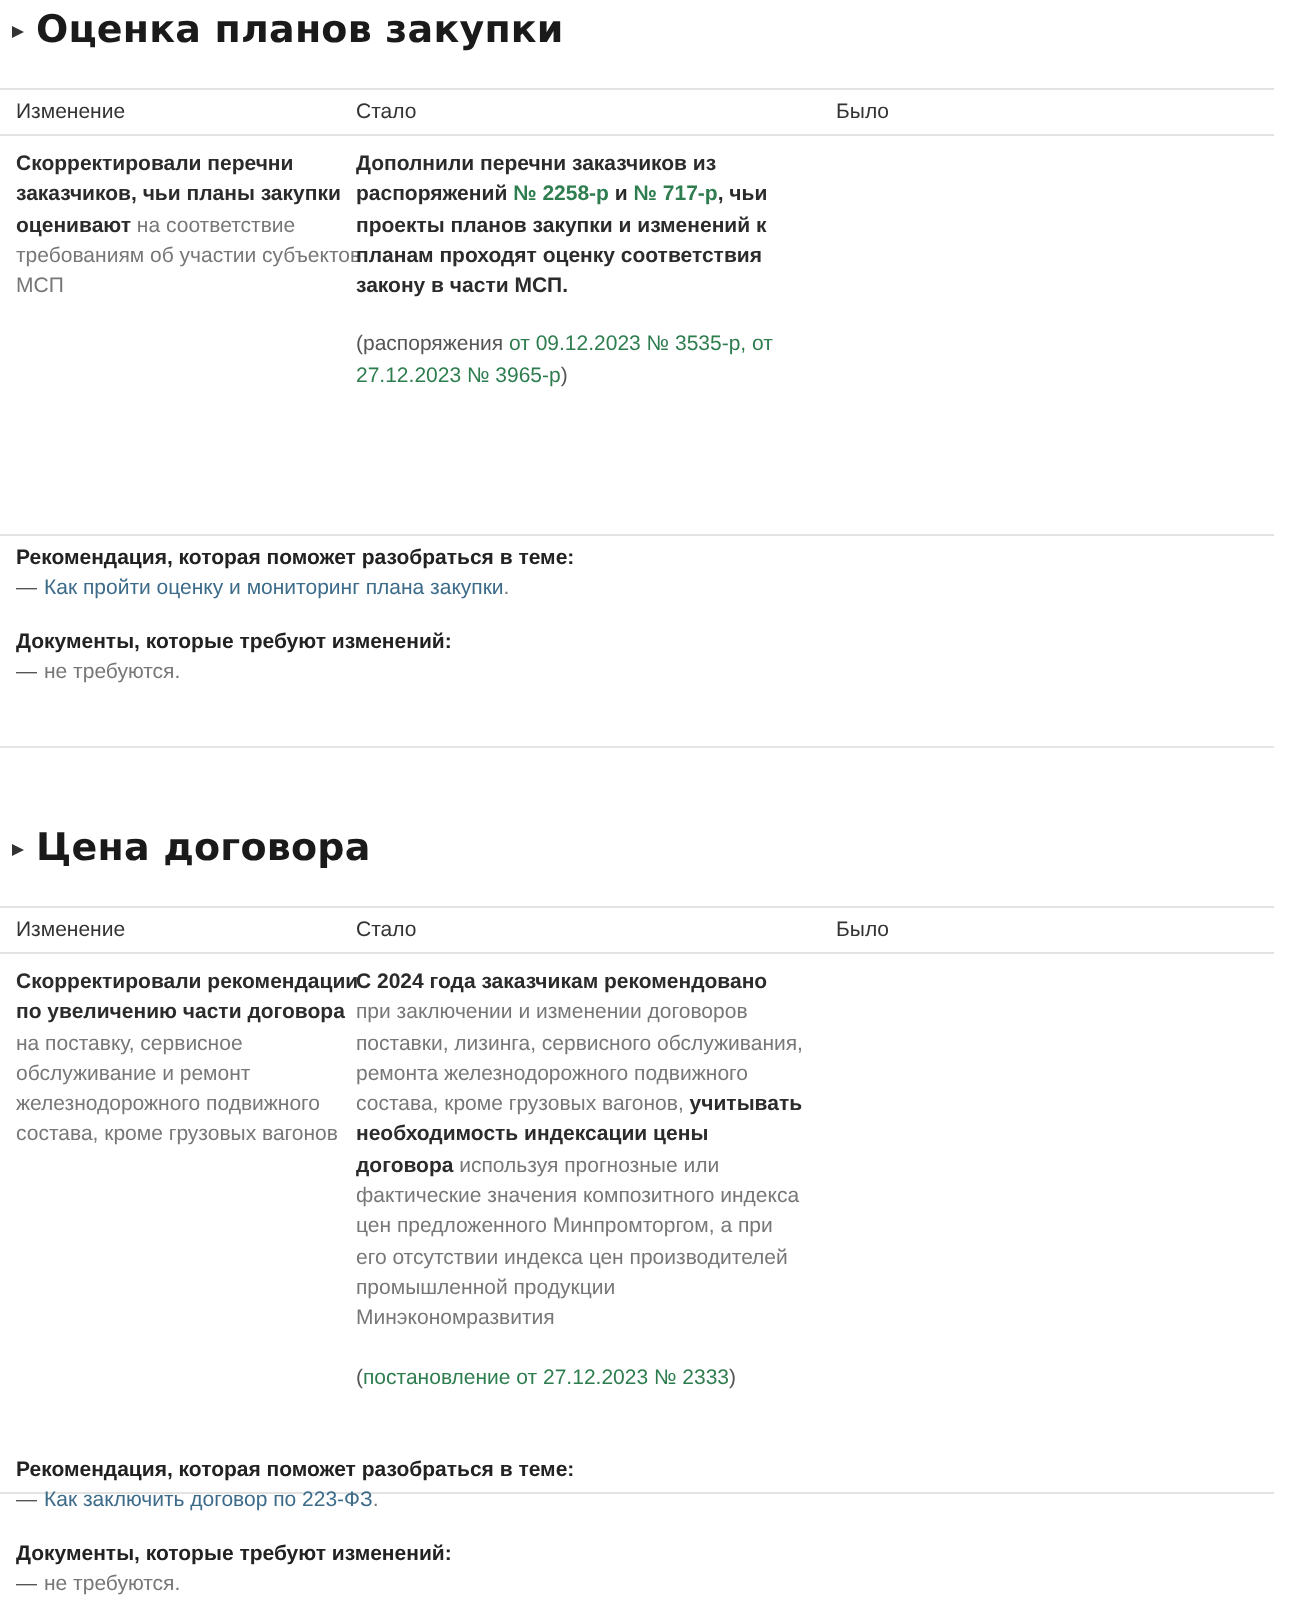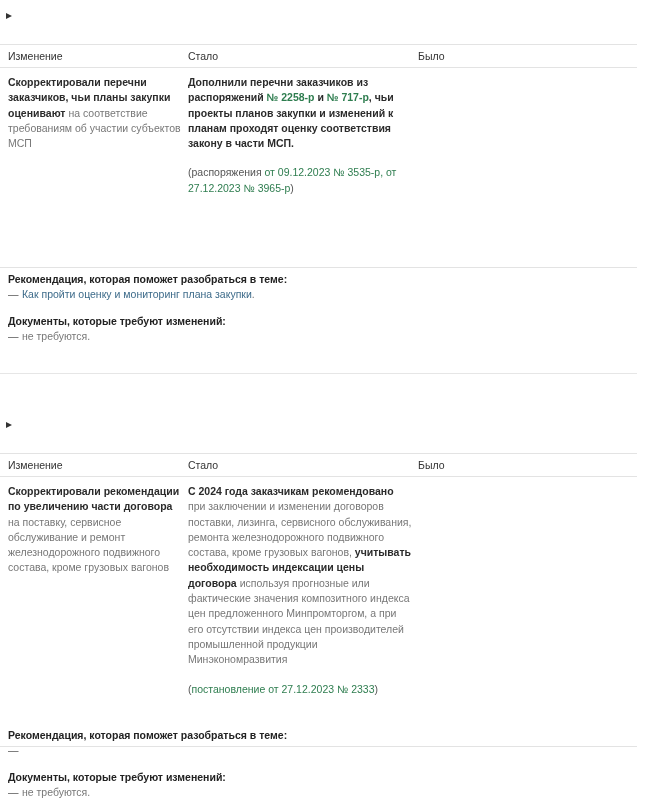--- a/index.html
+++ b/index.html
@@ -8,21 +8,21 @@
 
   .section { position: absolute; left: 0; width: 646px; }
   .sec-title { display: flex; align-items: center; height: 30px; padding-left: 6px; }
   .sec-title .tri { width: 0; height: 0; border-top: 3.5px solid transparent; border-bottom: 3.5px solid transparent; border-left: 6px solid #333; margin-right: 6px; margin-top: 2px; }
   .sec-title h2 { font-family: "DejaVu Sans", sans-serif; font-size: 19px; font-weight: bold; color: #1a1a1a; letter-spacing: 0.1px; }
 
   .tbl { position: absolute; left: 0; width: 637px; }
   .thead { display: flex; height: 24px; align-items: center; border-top: 1px solid #e3e3e3; border-bottom: 1px solid #e3e3e3; background: #fff; }
   .thead div { font-size: 10.5px; color: #333; }
   .c1 { position: absolute; left: 8px; width: 176px; }
-  .c2 { position: absolute; left: 188px; width: 224px; }
+  .c2 { position: absolute; left: 178px; width: 224px; }
   .c3 { position: absolute; left: 418px; width: 218px; }
   .row { position: relative; border-bottom: 1px solid #e3e3e3; }
   .cell { font-size: 10.5px; line-height: 15.3px; color: #777; }
   .cell b { color: #2b2b2b; font-weight: bold; }
   .cell .g { color: #2e7d4f; font-weight: bold; }
   .cell .lnk { color: #3d6b8a; }
   .cell .src { color: #555; margin-top: 14px; }
   .cell .src .gl { color: #2e7d4f; }
 
   .after { position: absolute; left: 8px; width: 600px; }
@@ -33,20 +33,21 @@
   .spacer { height: 12px; }
 
   .divider { position: absolute; left: 0; width: 637px; height: 1px; background: #e6e6e6; }
 </style>
 </head>
 <body>
 
 <div class="section" style="top:0;">
   <div class="sec-title">
     <span class="tri"></span>
+    <h2>Оценка планов закупки</h2>
   </div>
 </div>
 
 <div class="tbl" style="top:44px;">
   <div class="thead">
     <div class="c1">Изменение</div>
     <div class="c2">Стало</div>
     <div class="c3">Было</div>
   </div>
   <div class="row" style="height:200px;padding-left:44px;">
@@ -76,20 +77,21 @@
     <span class="dash">—</span>
     <span>не требуются.</span>
   </div>
 </div>
 
 <div class="divider" style="top:373px;"></div>
 
 <div class="section" style="top:409px;">
   <div class="sec-title">
     <span class="tri"></span>
+    <h2>Цена договора</h2>
   </div>
 </div>
 
 <div class="tbl" style="top:453px;">
   <div class="thead">
     <div class="c1">Изменение</div>
     <div class="c2">Стало</div>
     <div class="c3">Было</div>
   </div>
   <div class="row" style="height:270px;">
@@ -104,20 +106,21 @@
         <span>(</span><a class="gl">постановление от 27.12.2023 № 2333</a><span>)</span>
       </div>
     </div>
   </div>
 </div>
 
 <div class="after" style="top:728px;">
   <div class="lbl">Рекомендация, которая поможет разобраться в теме:</div>
   <div class="item">
     <span class="dash">—</span>
+    <span><a>Как заключить договор по 223-ФЗ</a><span>.</span></span>
   </div>
   <div class="spacer"></div>
   <div class="lbl">Документы, которые требуют изменений:</div>
   <div class="item">
     <span class="dash">—</span>
     <span>не требуются.</span>
   </div>
 </div>
 
 </body></html>

